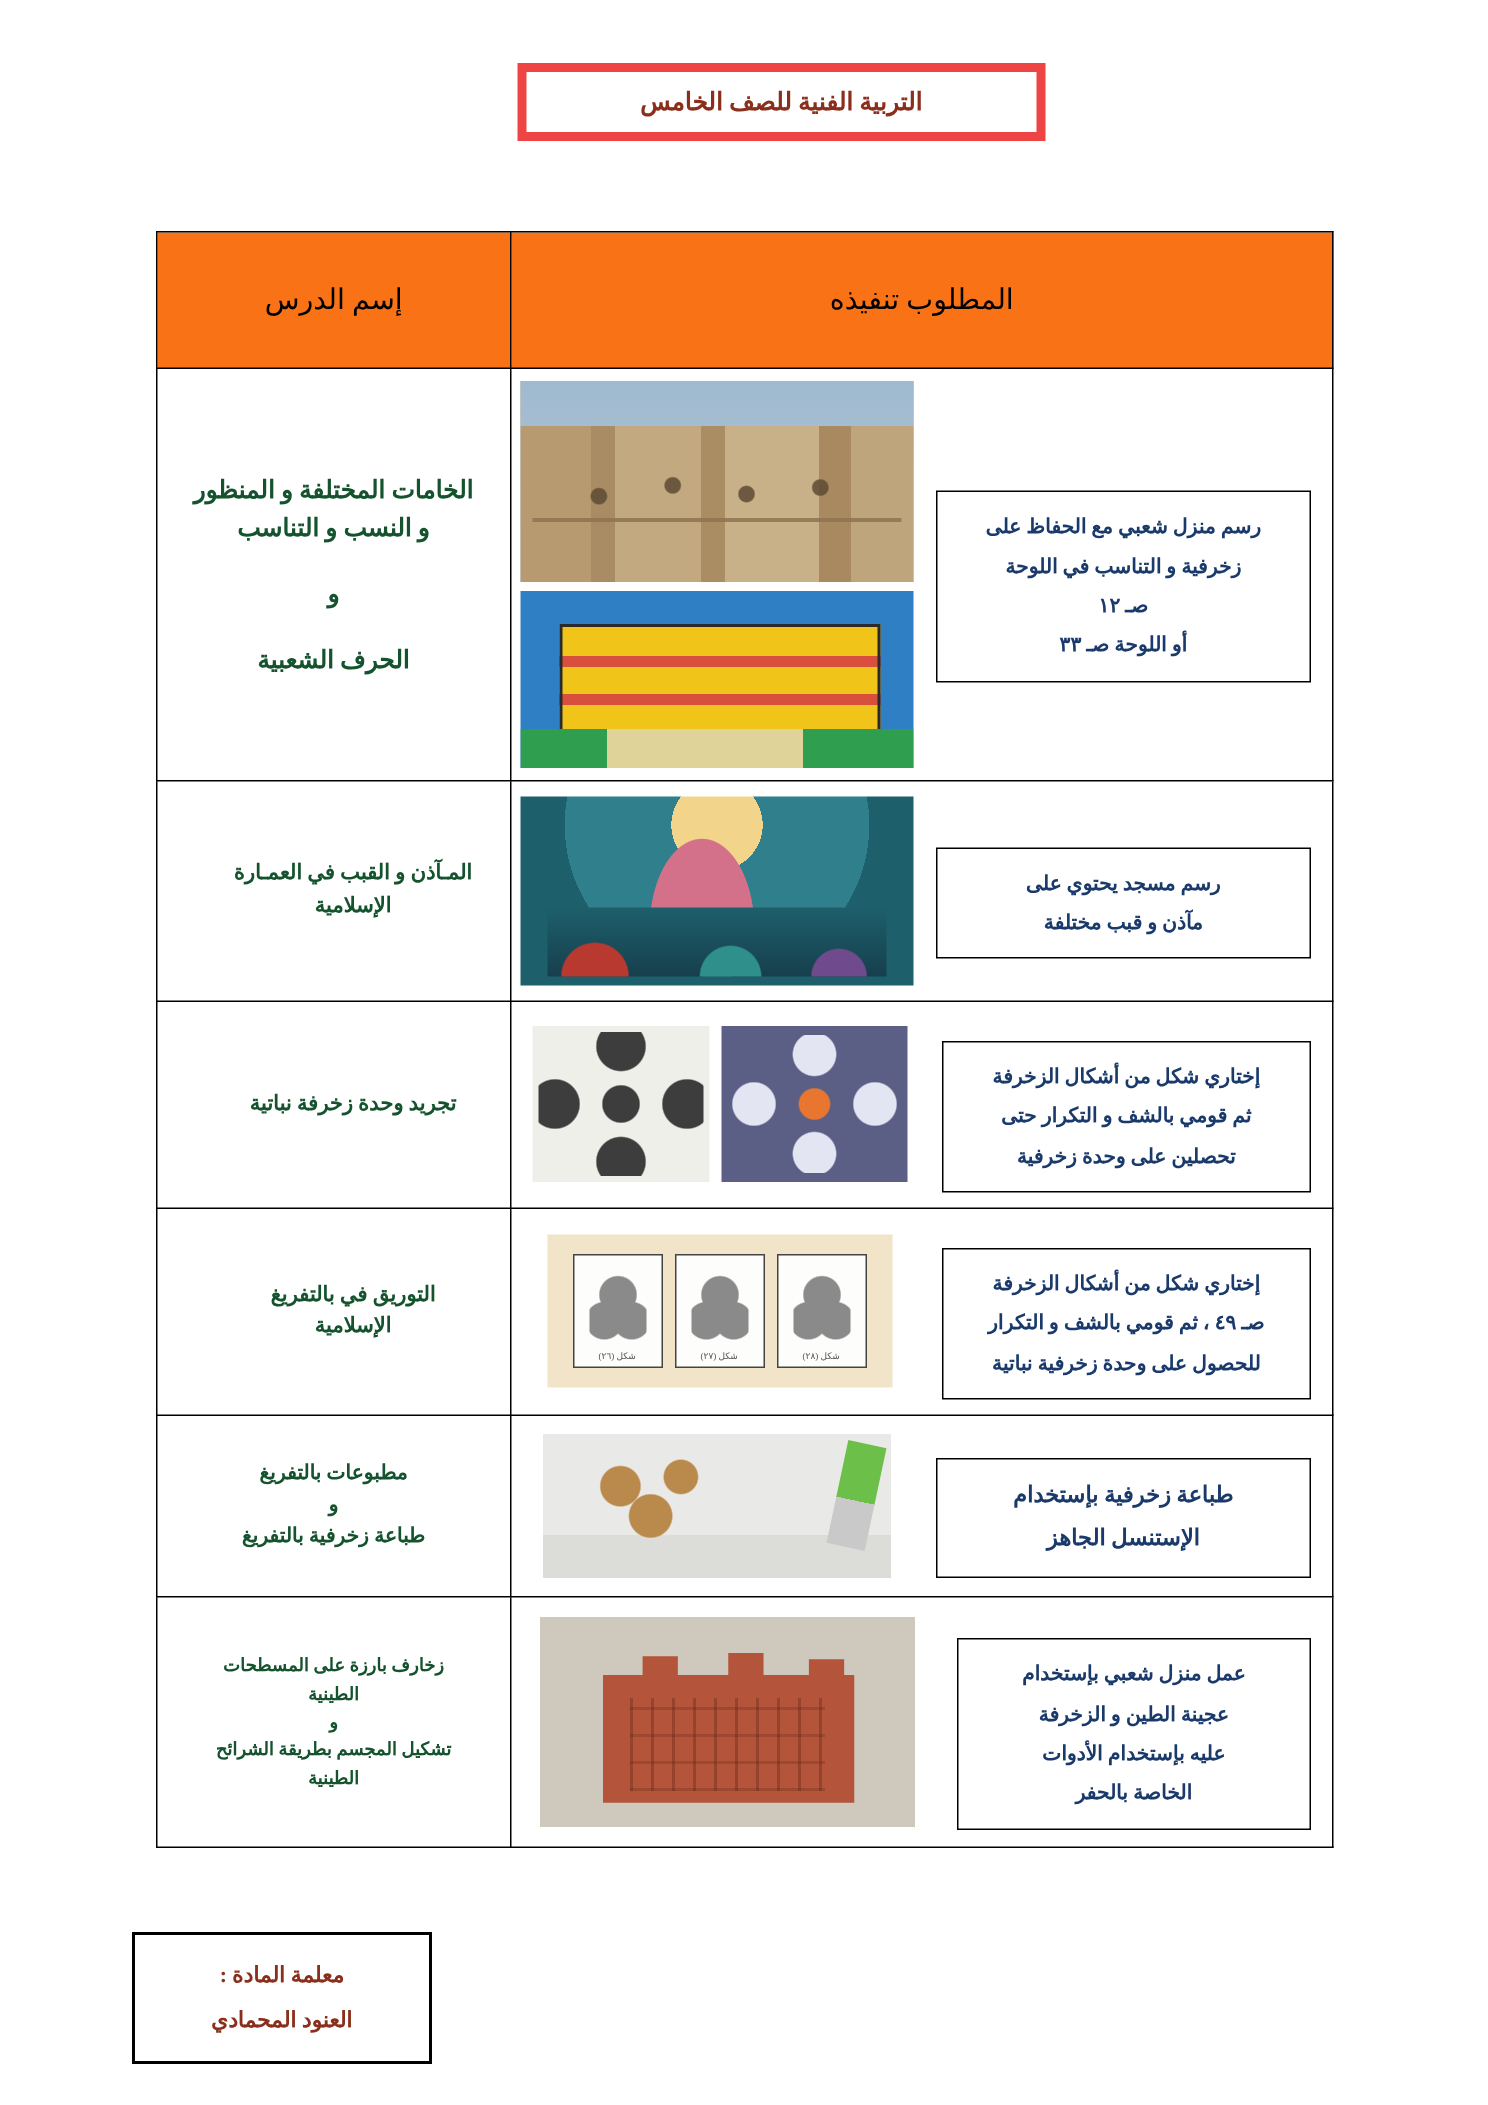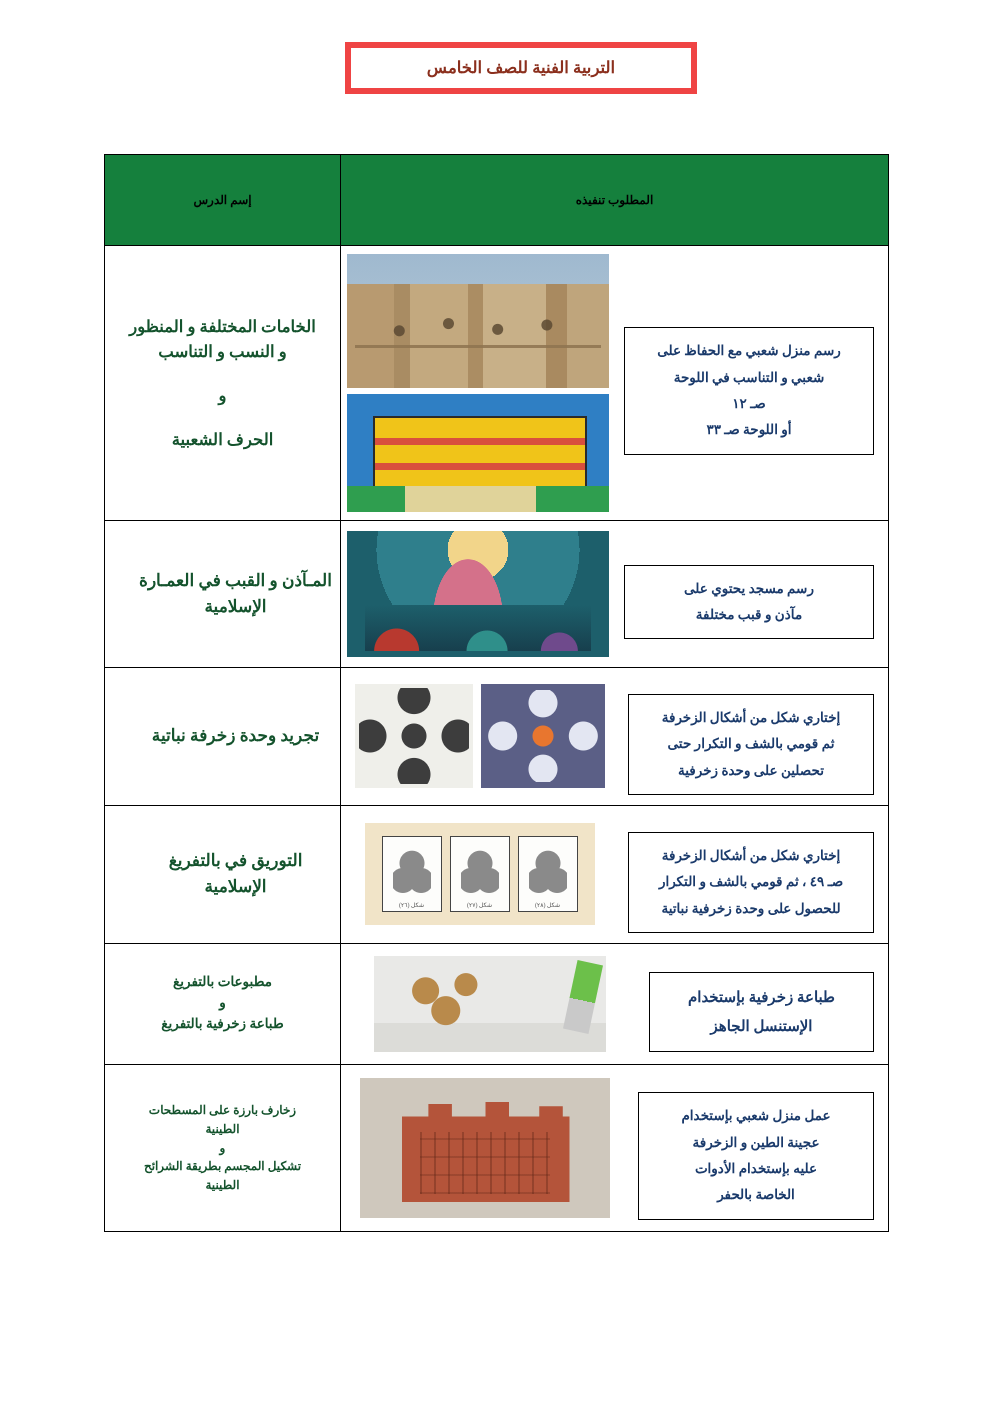--- a/index.html
+++ b/index.html
@@ -50,39 +50,39 @@
     width: 784px;
     border-collapse: collapse;
     table-layout: fixed;
   }
   .main-table td, .main-table th {
     border: 1.5px solid #000;
     vertical-align: middle;
     padding: 0;
   }
   .hdr {
-    background: #15803d;
+    background: #f97316;
     height: 90px;
     text-align: center;
-    font-size: 12px;
-    font-weight: bold;
+    font-size: 19px;
+    font-weight: normal;
     color: #000;
   }
   .col-lesson { width: 236px; }
   .col-task   { width: 548px; }
 
   .lesson-cell {
     text-align: center;
     color: #14532d;
     font-weight: bold;
     padding: 8px 10px;
     line-height: 1.55;
   }
   .lesson-cell.big   { font-size: 16.5px; }
-  .lesson-cell.mid   { font-size: 17px; padding-left: 26px; }
+  .lesson-cell.mid   { font-size: 14px; padding-left: 26px; }
   .lesson-cell.small { font-size: 13.5px; margin-left: 24px; }
   .lesson-cell.xsmall{ font-size: 12px; }
 
   
   .task-cell {
     position: relative;
     padding: 0;
   }
   .task-inner {
     display: flex;
@@ -336,21 +336,21 @@
         <th class="hdr">إسم الدرس</th>
       </tr>
     </thead>
     <tbody>
 
       <tr>
         <td class="task-cell" style="height:272px">
           <div class="task-inner">
             <div class="desc-box" style="width:250px">
               <div>رسم منزل شعبي مع الحفاظ على</div>
-              <div>شعبي و التناسب في اللوحة</div>
+              <div>زخرفية و التناسب في اللوحة</div>
               <div>صـ ١٢</div>
               <div>أو اللوحة صـ ٣٣</div>
             </div>
             <div class="imgs">
               <div class="ph img-village"></div>
               <div class="ph img-colorbuilding"></div>
             </div>
           </div>
         </td>
         <td class="lesson-cell big">
@@ -425,21 +425,21 @@
         </td>
         <td class="lesson-cell mid">
           <div>التوريق في بالتفريغ</div>
           <div>الإسلامية</div>
         </td>
       </tr>
 
       <tr>
         <td class="task-cell" style="height:120px">
           <div class="task-inner">
-            <div class="desc-box" style="width:225px;font-size:15px">
+            <div class="desc-box" style="width:250px;font-size:15px">
               <div>طباعة زخرفية بإستخدام</div>
               <div>الإستنسل الجاهز</div>
             </div>
             <div class="imgs">
               <div class="ph img-stencil"></div>
             </div>
           </div>
         </td>
         <td class="lesson-cell small">
           <div>مطبوعات بالتفريغ</div>
@@ -467,14 +467,18 @@
           <div>الطينية</div>
           <div>و</div>
           <div>تشكيل المجسم بطريقة الشرائح</div>
           <div>الطينية</div>
         </td>
       </tr>
 
     </tbody>
   </table>
 
+  <div class="teacher-box">
+    <span class="teacher-line">معلمة المادة :</span>
+    <span class="teacher-line">العنود المحمادي</span>
+  </div>
 
 </div>
 
 </body></html>

